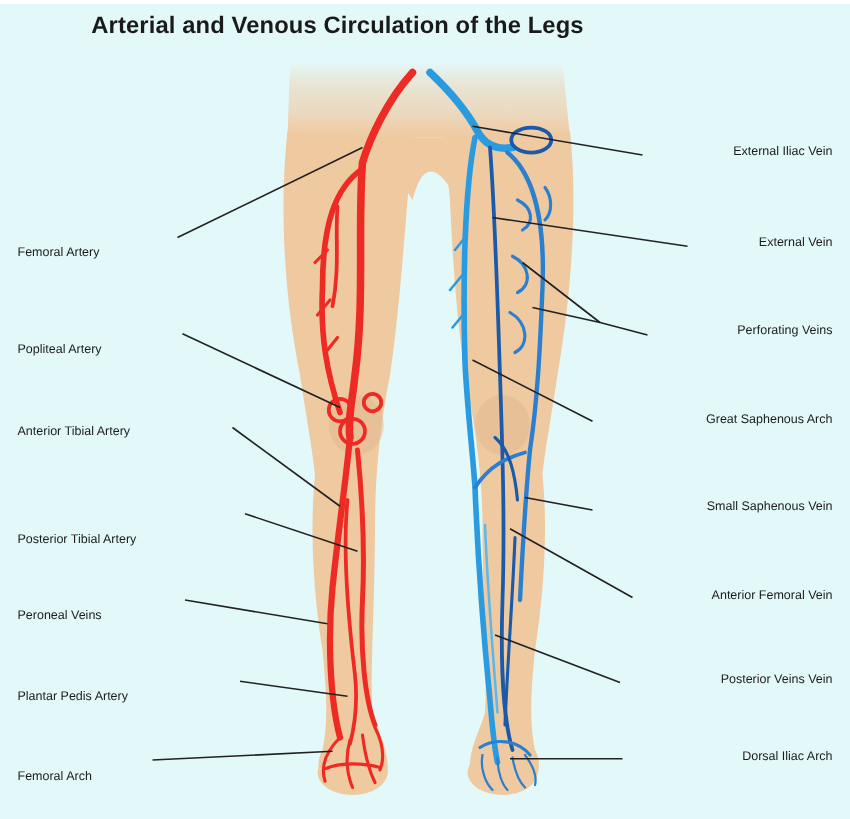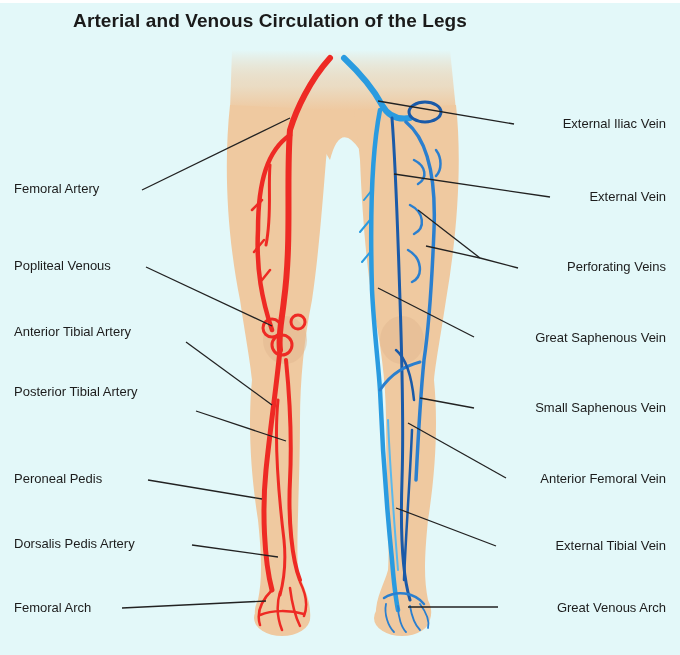--- a/index.html
+++ b/index.html
@@ -9,23 +9,23 @@
     font-family: "Liberation Sans", sans-serif;
     position: relative;
   }
   .topline { position: absolute; left: 0; top: 0; width: 680px; height: 3px; background: #ffffff; }
   .title {
     position: absolute; left: 0; top: 10px; width: 540px; text-align: center;
     font-size: 19px; font-weight: bold; color: #1a1a1a; letter-spacing: 0.1px;
   }
   .figure { position: absolute; left: 0; top: 0; width: 680px; height: 655px; }
   .label {
-    position: absolute; font-size: 13px; color: #1c1c1c; white-space: nowrap;
+    position: absolute; font-size: 10px; color: #1c1c1c; white-space: nowrap;
   }
-  .label.left { left: 14px; }
+  .label.left { left: 14px; margin-top: 16px; }
   .label.right { right: 14px; text-align: right; }
 </style>
 </head>
 <body>
 
 <div class="topline"></div>
 <div class="title">Arterial and Venous Circulation of the Legs</div>
 
 <svg class="figure" viewBox="0 0 680 655" xmlns="http://www.w3.org/2000/svg">
   <defs>
@@ -123,27 +123,27 @@
     <line x1="480" y1="258" x2="518" y2="268"></line>
     <line x1="378" y1="288" x2="474" y2="337"></line>
     <line x1="420" y1="398" x2="474" y2="408"></line>
     <line x1="408" y1="423" x2="506" y2="478"></line>
     <line x1="396" y1="508" x2="496" y2="546"></line>
     <line x1="408" y1="607" x2="498" y2="607"></line>
   </g>
 </svg>
 
 <div class="label left" style="top:181px">Femoral Artery</div>
-<div class="label left" style="top:258px">Popliteal Venous</div>
+<div class="label left" style="top:258px">Popliteal Artery</div>
 <div class="label left" style="top:324px">Anterior Tibial Artery</div>
-<div class="label left" style="top:384px">Posterior Tibial Artery</div>
-<div class="label left" style="top:471px">Peroneal Pedis</div>
-<div class="label left" style="top:536px">Dorsalis Pedis Artery</div>
+<div class="label left" style="top:410px">Posterior Tibial Artery</div>
+<div class="label left" style="top:471px">Peroneal Veins</div>
+<div class="label left" style="top:536px">Plantar Pedis Artery</div>
 <div class="label left" style="top:600px">Femoral Arch</div>
 
 <div class="label right" style="top:116px">External Iliac Vein</div>
 <div class="label right" style="top:189px">External Vein</div>
 <div class="label right" style="top:259px">Perforating Veins</div>
-<div class="label right" style="top:330px">Great Saphenous Vein</div>
+<div class="label right" style="top:330px">Great Saphenous Arch</div>
 <div class="label right" style="top:400px">Small Saphenous Vein</div>
 <div class="label right" style="top:471px">Anterior Femoral Vein</div>
-<div class="label right" style="top:538px">External Tibial Vein</div>
-<div class="label right" style="top:600px">Great Venous Arch</div>
+<div class="label right" style="top:538px">Posterior Veins Vein</div>
+<div class="label right" style="top:600px">Dorsal Iliac Arch</div>
 
 </body></html>

